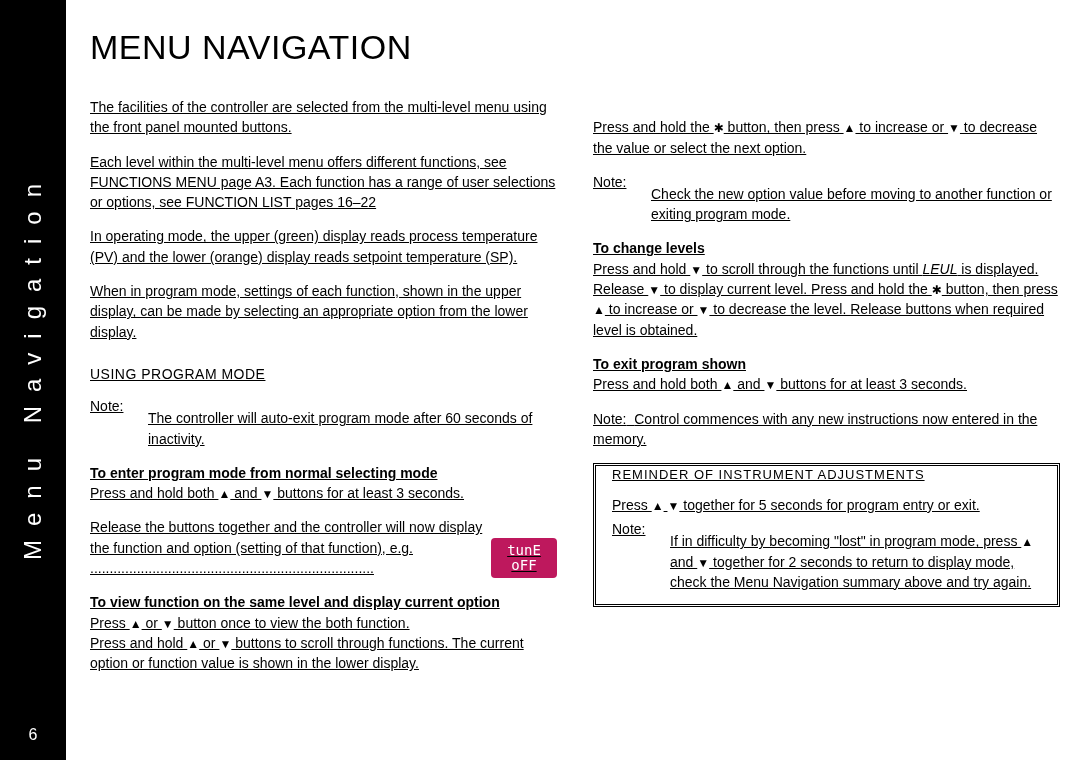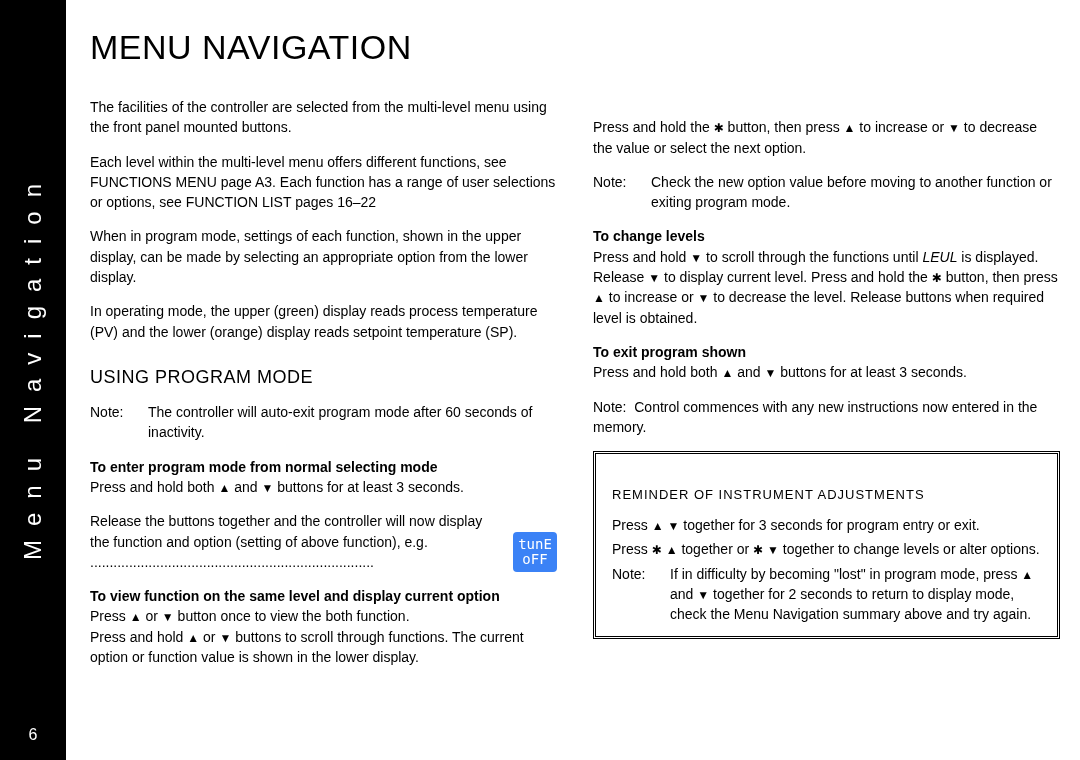--- a/index.html
+++ b/index.html
@@ -2,32 +2,32 @@
 <html><head>
 <meta charset="utf-8">
 <style>
   * { margin:0; padding:0; box-sizing:border-box; }
   body { width:1080px; height:760px; background:#fff; font-family:Verdana, Geneva, sans-serif; color:#000; position:relative; }
   .sidebar { position:absolute; left:0; top:0; width:66px; height:760px; background:#000; color:#fff; }
   .side-label { position:absolute; left:50%; top:48%; transform:translate(-50%,-50%) rotate(-90deg); white-space:nowrap; font-size:24px; letter-spacing:14px; font-weight:400; }
   .page-num { position:absolute; bottom:16px; left:0; width:100%; text-align:center; font-size:16px; }
   .content { position:absolute; left:90px; top:28px; width:970px; }
   h1 { font-size:34px; font-weight:400; letter-spacing:0.5px; margin-bottom:30px; font-family:Verdana, Geneva, sans-serif; }
-  .cols { display:flex; gap:36px; }
+  .cols { display:flex; gap:36px;text-decoration:underline; }
   .col { flex:1 1 0; font-size:14px; line-height:1.45; }
   .col p { margin-bottom:14px; }
-  h2 { font-size:18px; font-weight:400; letter-spacing:0.5px; margin:22px 0 12px; }
+  h2 { font-size:14px; font-weight:400; letter-spacing:0.5px; margin:22px 0 12px; }
   .note-row { display:flex; margin-bottom:14px; }
   .note-row .label { width:58px; flex-shrink:0; }
-  .note-row .body { flex:1; }
+  .note-row .body { flex:1;margin-top:12px; }
   .bold { font-weight:700; }
   .tune-row { display:flex; align-items:flex-end; margin-bottom:14px; }
   .tune-text { flex:1; }
-  .tune-box { width:44px; height:40px; background:#3b82f6; color:#fff; margin-left:8px; border-radius:4px; display:flex; flex-direction:column; align-items:center; justify-content:center; font-family:monospace; font-size:14px; line-height:1.1; letter-spacing:0; }
-  .reminder-box { border:3px double #000; padding:32px 16px 12px; margin-top:10px; }
+  .tune-box { width:66px; height:40px; background:#be185d; color:#fff; margin-left:8px; border-radius:4px; display:flex; flex-direction:column; align-items:center; justify-content:center; font-family:monospace; font-size:14px; line-height:1.1; letter-spacing:0; }
+  .reminder-box { border:3px double #000; padding:0 16px 12px; margin-top:10px; }
   .reminder-box h3 { font-size:13px; font-weight:400; letter-spacing:1px; margin-bottom:10px; }
   .reminder-box p { margin-bottom:4px; }
   .reminder-box .note-row { margin-top:4px; margin-bottom:0; }
   .tri-up, .tri-down, .star { display:inline-block; font-size:12px; line-height:1; vertical-align:baseline; }
   .italic { font-style:italic; }
 </style>
 </head>
 <body>
 
 <div class="sidebar">
@@ -36,37 +36,37 @@
 </div>
 
 <div class="content">
   <h1>MENU NAVIGATION</h1>
 
   <div class="cols">
 
     <div class="col">
       <p>The facilities of the controller are selected from the multi-level menu using the front panel mounted buttons.</p>
       <p>Each level within the multi-level menu offers different functions, see FUNCTIONS MENU page A3. Each function has a range of user selections or options, see FUNCTION LIST pages 16–22</p>
+      <p>In operating mode, the upper (green) display reads process temperature (PV) and the lower (orange) display reads setpoint temperature (SP).</p>
       <p>When in program mode, settings of each function, shown in the upper display, can be made by selecting an appropriate option from the lower display.</p>
-      <p>In operating mode, the upper (green) display reads process temperature (PV) and the lower (orange) display reads setpoint temperature (SP).</p>
 
       <h2>USING PROGRAM MODE</h2>
 
       <div class="note-row">
         <div class="label">Note:</div>
         <div class="body">The controller will auto-exit program mode after 60 seconds of inactivity.</div>
       </div>
 
       <p>
         <span class="bold">To enter program mode from normal selecting mode</span><br>
         <span>Press and hold both </span><span class="tri-up">▲</span><span> and </span><span class="tri-down">▼</span><span> buttons for at least 3 seconds.</span>
       </p>
 
       <div class="tune-row">
-        <div class="tune-text">Release the buttons together and the controller will now display the function and option (setting of above function), e.g. .........................................................................</div>
+        <div class="tune-text">Release the buttons together and the controller will now display the function and option (setting of that function), e.g. .........................................................................</div>
         <div class="tune-box">
           <span>tunE</span>
           <span>oFF</span>
         </div>
       </div>
 
       <p>
         <span class="bold">To view function on the same level and display current option</span><br>
         <span>Press </span><span class="tri-up">▲</span><span> or </span><span class="tri-down">▼</span><span> button once to view the both function.</span><br>
         <span>Press and hold </span><span class="tri-up">▲</span><span> or </span><span class="tri-down">▼</span><span> buttons to scroll through functions. The current option or function value is shown in the lower display.</span>
@@ -94,24 +94,21 @@
         <span>Press and hold both </span><span class="tri-up">▲</span><span> and </span><span class="tri-down">▼</span><span> buttons for at least 3 seconds.</span>
       </p>
 
       <p>
         <span>Note:</span> &nbsp;<span>Control commences with any new instructions now entered in the memory.</span>
       </p>
 
       <div class="reminder-box">
         <h3>REMINDER OF INSTRUMENT ADJUSTMENTS</h3>
         <p>
-          <span>Press </span><span class="tri-up">▲</span><span> </span><span class="tri-down">▼</span><span> together for 3 seconds for program entry or exit.</span>
-        </p>
-        <p>
-          <span>Press </span><span class="star">✱</span><span> </span><span class="tri-up">▲</span><span> together or </span><span class="star">✱</span><span> </span><span class="tri-down">▼</span><span> together to change levels or alter options.</span>
+          <span>Press </span><span class="tri-up">▲</span><span> </span><span class="tri-down">▼</span><span> together for 5 seconds for program entry or exit.</span>
         </p>
         <div class="note-row">
           <div class="label">Note:</div>
           <div class="body">
             <span>If in difficulty by becoming "lost" in program mode, press </span><span class="tri-up">▲</span><span> and </span><span class="tri-down">▼</span><span> together for 2 seconds to return to display mode, check the Menu Navigation summary above and try again.</span>
           </div>
         </div>
       </div>
     </div>
   </div>

